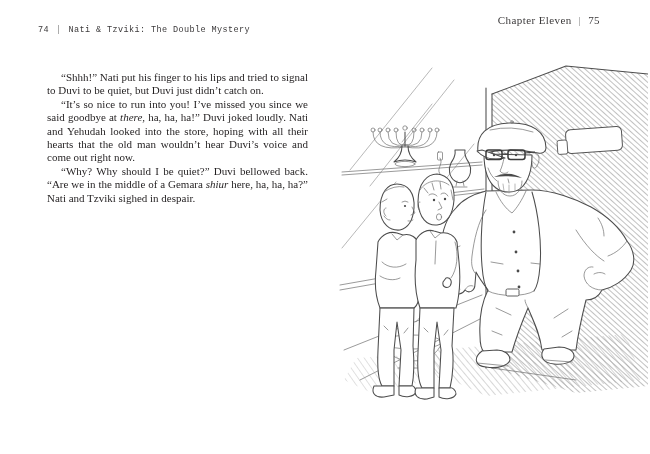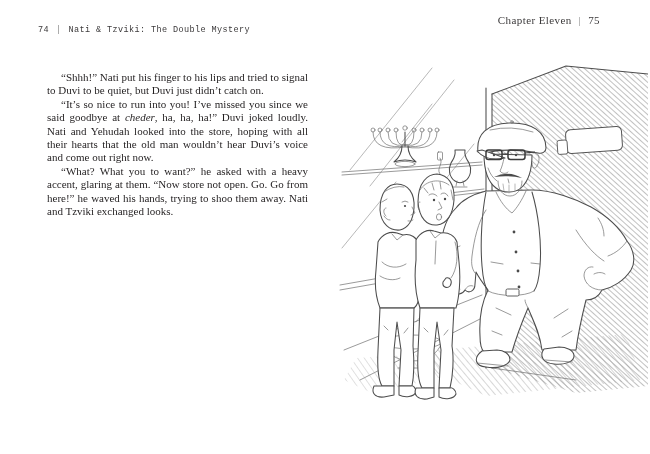--- a/index.html
+++ b/index.html
@@ -26,22 +26,22 @@
 <body>
 
 <div class="spread">
 
   <div class="page page-left">
     <div class="running-head rh-left">
       <span>74</span><span class="rh-sep">|</span><span>Nati &amp; Tzviki: The Double Mystery</span>
     </div>
     <div class="text-column">
         <p><span>“Shhh!” Nati put his finger to his lips and tried to signal to Duvi to be quiet, but Duvi just didn’t catch on.</span></p>
-        <p><span>“It’s so nice to run into you! I’ve missed you since we said goodbye at </span><i>cheder</i><span>, ha, ha, ha!” Duvi joked loudly. Nati and Yehudah looked into the store, hoping with all their hearts that the old man wouldn’t hear Duvi’s voice and come out right now.</span></p>
-        <p><span>“What? What you to want?” he asked with a heavy accent, glaring at them. “Now store not open. Go. Go from here!” he waved his hands, trying to shoo them away. Nati and Tzviki exchanged looks.</span></p>
+        <p><span>“It’s so nice to run into you! I’ve missed you since we said goodbye at </span><i>there</i><span>, ha, ha, ha!” Duvi joked loudly. Nati and Yehudah looked into the store, hoping with all their hearts that the old man wouldn’t hear Duvi’s voice and come out right now.</span></p>
+        <p><span>“Why? Why should I be quiet?” Duvi bellowed back. “Are we in the middle of a Gemara </span><i>shiur</i><span> here, ha, ha, ha?” Nati and Tzviki sighed in despair.</span></p>
       </div>
   </div>
 
   <div class="page page-right">
     <div class="rh-right">
       <span>Chapter Eleven</span><span class="rh-sep">|</span><span>75</span>
     </div>
   </div>
 
   <div class="illustration">

